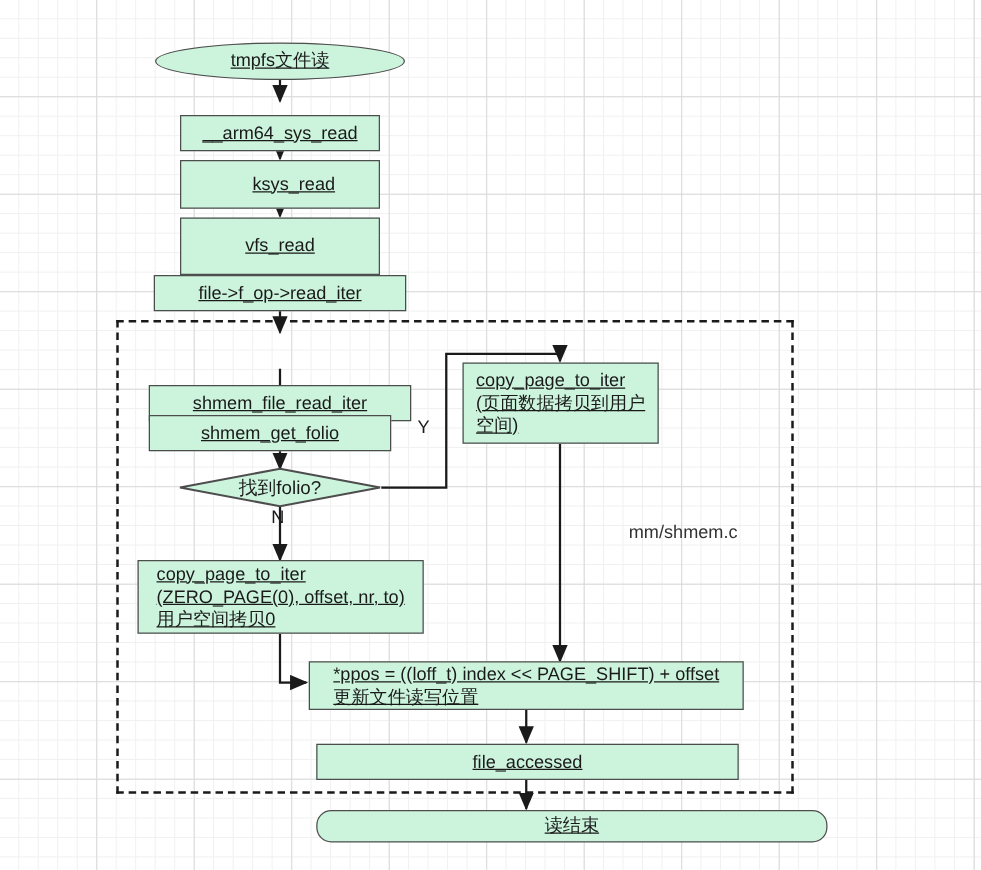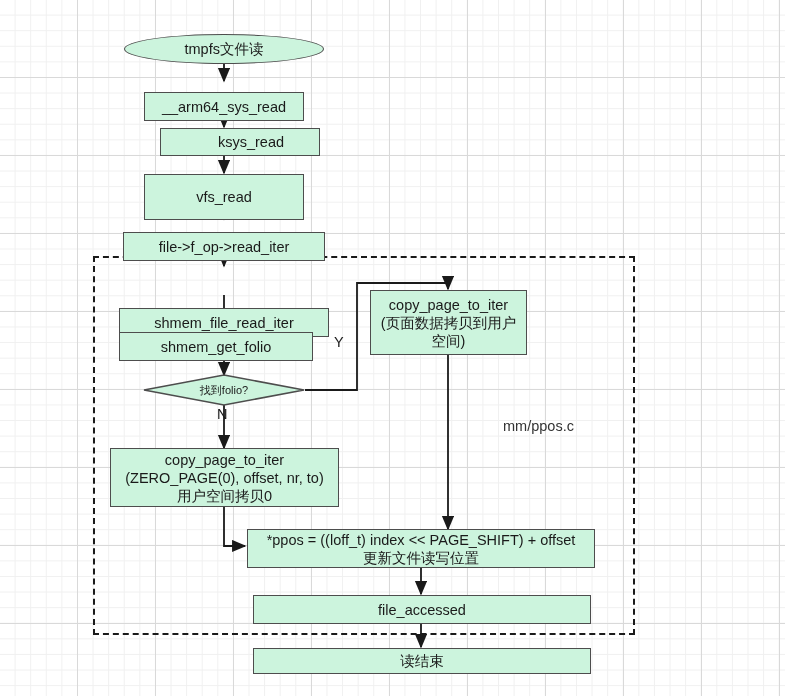--- a/index.html
+++ b/index.html
@@ -37,43 +37,44 @@
   }
   .node {
     position: absolute;
     box-sizing: border-box;
     background: #ccf4dd;
     border: 1.6px solid #4d4d4d;
     color: #1a1a1a;
     display: flex;
     align-items: center;
     justify-content: center;
-    text-align: center;
+    text-align: left;
     font-size: 14.5px;
     line-height: 18px;
     white-space: pre-line;
     z-index: 3;
+    text-decoration: underline;
   }
   .terminal {
     border-radius: 50%;
   }
   .diamond {
     position: absolute;
     z-index: 3;
   }
   .diamond .dlabel {
     position: absolute;
     left: 0;
     top: 0;
     width: 100%;
     height: 100%;
     display: flex;
     align-items: center;
     justify-content: center;
-    font-size: 11px;
+    font-size: 15px;
     color: #1a1a1a;
   }
   .dashed-group {
     position: absolute;
     box-sizing: border-box;
     border: 2px dashed #1a1a1a;
     background: transparent;
     z-index: 1;
   }
   .group-label {
@@ -91,21 +92,21 @@
     white-space: nowrap;
   }
 </style>
 </head>
 <body>
 
 <div id="canvas">
 
   <div class="dashed-group" style="left:93px; top:256px; width:542px; height:379px;"></div>
 
-  <div class="group-label" style="left:503px; top:418px;">mm/ppos.c</div>
+  <div class="group-label" style="left:503px; top:418px;">mm/shmem.c</div>
 
   <svg id="svg-layer" viewBox="0 0 785 696">
     <defs>
       <marker id="arrow" markerWidth="10" markerHeight="10" refX="7.2" refY="3.4" orient="auto" markerUnits="strokeWidth">
         <path d="M0,0 L8,3.4 L0,6.8 z" fill="#1a1a1a"></path>
       </marker>
     </defs>
     <g stroke="#1a1a1a" stroke-width="1.8" fill="none" marker-end="url(#arrow)">
       <path d="M224,63 L224,81"></path>
       <path d="M224,110 L224,127"></path>
@@ -120,25 +121,25 @@
       <path d="M224,507 L224,546 L245,546"></path>
       <path d="M421,568 L421,594"></path>
       <path d="M421,623 L421,647"></path>
     </g>
   </svg>
 
   <div class="node terminal" style="left:124px; top:34px; width:200px; height:30px;">tmpfs文件读</div>
 
   <div class="node" style="left:144px; top:92px; width:160px; height:29px;">__arm64_sys_read</div>
 
-  <div class="node" style="left:160px; top:128px; width:160px; height:28px;padding-left:22px;">ksys_read</div>
+  <div class="node" style="left:144px; top:128px; width:160px; height:39px;padding-left:22px;">ksys_read</div>
 
   <div class="node" style="left:144px; top:174px; width:160px; height:46px;">vfs_read</div>
 
-  <div class="node" style="left:123px; top:220px; width:202px; height:29px;margin-top:12px;">file-&gt;f_op-&gt;read_iter</div>
+  <div class="node" style="left:123px; top:220px; width:202px; height:29px;">file-&gt;f_op-&gt;read_iter</div>
 
   <div class="node" style="left:119px; top:261px; width:210px; height:29px;margin-top:47px;">shmem_file_read_iter</div>
 
   <div class="node" style="left:119px; top:332px; width:194px; height:29px;">shmem_get_folio</div>
 
   <div class="diamond" style="left:143px; top:374px; width:162px; height:32px;">
     <svg width="162" height="32" viewBox="0 0 162 32">
       <polygon points="81,1 161,16 81,31 1,16" fill="#ccf4dd" stroke="#4d4d4d" stroke-width="1.6"></polygon>
     </svg>
     <div class="dlabel">找到folio?</div>
@@ -150,19 +151,19 @@
 
   <div class="node" style="left:110px; top:448px; width:229px; height:59px;">copy_page_to_iter
 (ZERO_PAGE(0), offset, nr, to)
 用户空间拷贝0</div>
 
   <div class="node" style="left:253px; top:595px; width:338px; height:29px;">file_accessed</div>
 
   <div class="node" style="left:247px; top:529px; width:348px; height:39px;">*ppos = ((loff_t) index &lt;&lt; PAGE_SHIFT) + offset
 更新文件读写位置</div>
 
-  <div class="node" style="left:253px; top:648px; width:338px; height:26px;">读结束</div>
+  <div class="node" style="left:253px; top:648px; width:409px; height:26px;border-radius:12px;">读结束</div>
 
   <div class="edge-label" style="left:334px; top:334px;">Y</div>
 
   <div class="edge-label" style="left:217px; top:406px;">N</div>
 
 </div>
 
 </body></html>

